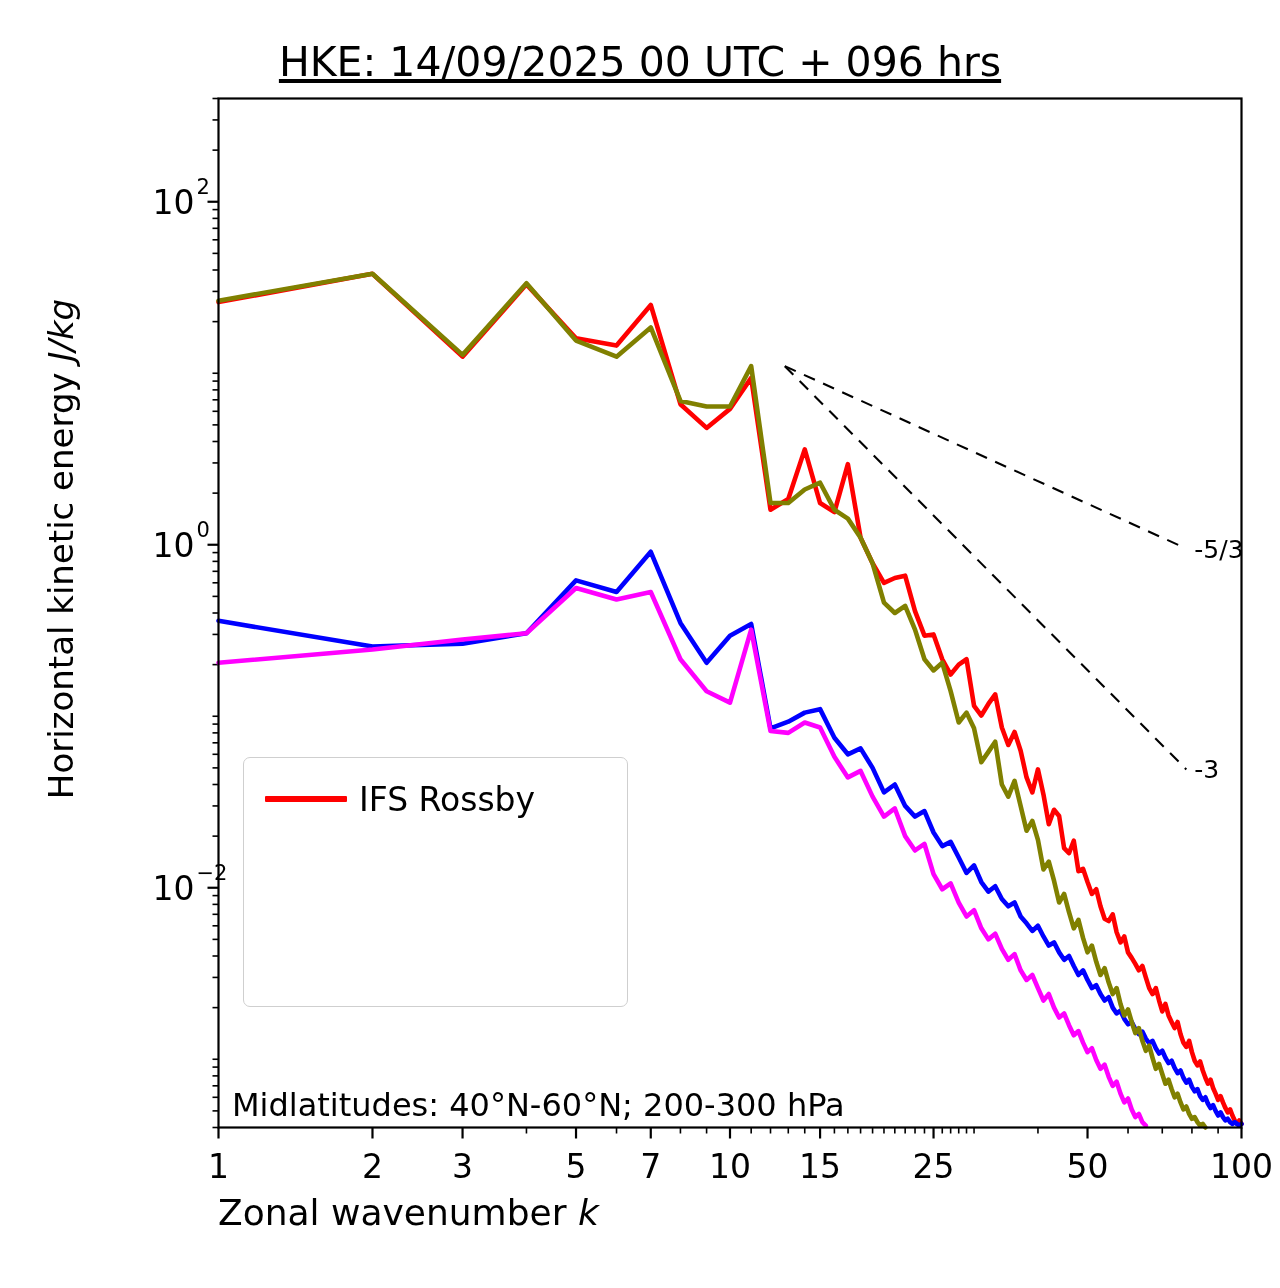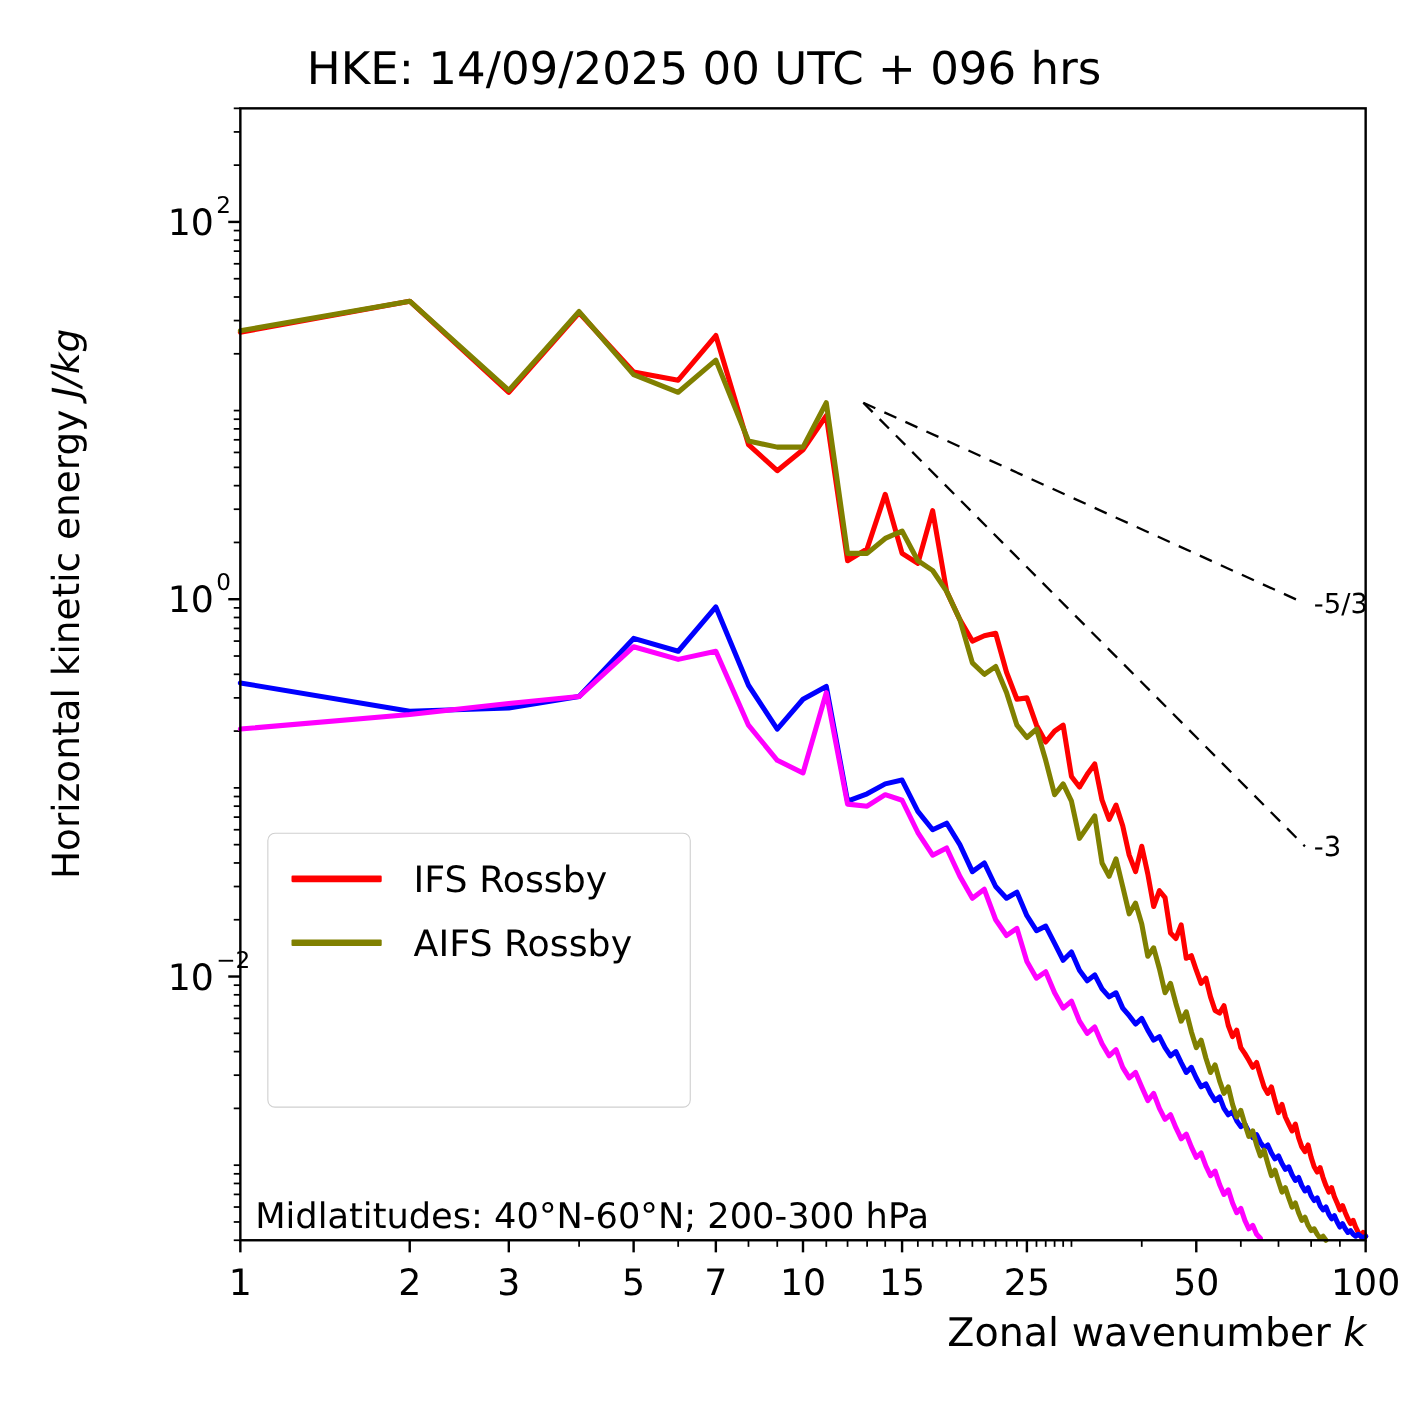--- a/index.html
+++ b/index.html
@@ -1,36 +1,36 @@
 <!DOCTYPE html>
 <html><head>
 <meta charset="utf-8">
 <style>
   html,body{margin:0;padding:0;background:#ffffff;}
   body{width:1280px;height:1288px;position:relative;overflow:hidden;
        font-family:"DejaVu Sans","Liberation Sans",sans-serif;color:#000;}
   #stage{position:absolute;left:0;top:0;width:1280px;height:1288px;}
   #chart-title{position:absolute;left:0;top:38px;width:1280px;text-align:center;
-       font-size:41px;letter-spacing:0px;white-space:nowrap;}
+       font-size:41px;letter-spacing:0px;white-space:nowrap;text-decoration:underline;}
   #ylabel{position:absolute;left:-289px;top:529px;width:700px;text-align:center;
        font-size:34px;transform:rotate(-90deg);transform-origin:center center;white-space:nowrap;}
   #ylabel .it{font-style:italic;}
-  #xlabel{position:absolute;left:218px;top:1192px;width:1024px;text-align:right;
+  #xlabel{position:absolute;left:218px;top:1192px;width:1024px;text-align:left;
        font-size:36px;white-space:nowrap;}
   #xlabel .it{font-style:italic;}
   svg{position:absolute;left:0;top:0;}
   .tklab{font-family:"DejaVu Sans","Liberation Sans",sans-serif;font-size:33px;fill:#000;}
   .tklab-sup{font-size:21px;}
   .slopelab{font-family:"DejaVu Sans","Liberation Sans",sans-serif;font-size:25px;fill:#000;}
   #legend-box{position:absolute;left:243px;top:757px;width:385px;height:250px;
        background:#fff;border:1.3px solid #cfcfcf;border-radius:7px;box-sizing:border-box;
        padding:12px 0 0 0;}
   .legend-row{display:flex;align-items:center;height:58px;padding-left:21px;}
   .legend-swatch{width:82px;height:6px;border-radius:1px;flex:0 0 auto;}
-  .legend-text{margin-left:29px;font-size:33px;line-height:1;white-space:nowrap;}
+  .legend-text{margin-left:12px;font-size:33px;line-height:1;white-space:nowrap;}
   #annotation{position:absolute;left:232px;top:1086px;font-size:32px;white-space:nowrap;}
 </style>
 </head>
 <body>
 
 <div id="stage">
 
   <div id="chart-title">HKE: 14/09/2025 00 UTC + 096 hrs</div>
 
   <div id="ylabel"><span>Horizontal kinetic energy </span><span class="it">J/kg</span></div>
@@ -169,21 +169,17 @@
         <path d="M218.50,662.79 L372.48,649.51 L462.55,639.57 L526.45,633.20 L576.02,587.94 L616.52,599.42 L650.77,592.04 L680.43,659.24 L706.60,691.19 L730.00,702.67 L751.17,629.62 L770.50,731.03 L788.28,732.87 L804.74,722.46 L820.07,727.49 L834.41,756.83 L847.87,777.40 L860.57,770.92 L872.58,796.60 L883.98,816.59 L894.82,808.45 L905.15,836.13 L915.02,850.45 L924.48,843.97 L933.55,874.17 L942.26,889.26 L950.64,883.41 L958.72,902.53 L966.52,916.48 L974.05,910.18 L981.33,928.33 L988.38,939.38 L995.22,933.65 L1001.85,948.90 L1008.29,959.82 L1014.55,954.16 L1020.64,970.33 L1026.56,979.95 L1032.33,974.98 L1037.95,988.09 L1043.44,1000.53 L1048.79,994.05 L1054.02,1007.63 L1059.13,1017.57 L1064.12,1013.43 L1069.00,1025.18 L1073.78,1035.26 L1078.45,1031.07 L1083.04,1042.63 L1087.52,1052.15 L1091.92,1048.20 L1096.24,1060.00 L1100.47,1068.77 L1104.62,1064.66 L1108.70,1076.81 L1112.70,1085.82 L1116.63,1081.68 L1120.49,1093.67 L1124.29,1102.44 L1128.02,1098.55 L1131.70,1109.41 L1135.31,1117.09 L1138.86,1113.92 L1142.36,1122.11 L1145.81,1125.66 " fill="none" stroke="#ff00ff" stroke-width="4.6" stroke-linejoin="round" stroke-linecap="round"></path>
       </g>
     <rect id="frame" x="218.5" y="98.5" width="1023" height="1029" fill="none" stroke="#000" stroke-width="2.2"></rect>
   </svg>
 
   <div id="legend-box">
     <div class="legend-row">
       <span class="legend-swatch" style="background: rgb(255, 0, 0);"></span>
       <span class="legend-text">IFS Rossby</span>
     </div>
-    <div class="legend-row">
-      <span class="legend-swatch" style="background: rgb(128, 128, 0);"></span>
-      <span class="legend-text">AIFS Rossby</span>
-    </div>
   </div>
 
   <div id="annotation">Midlatitudes: 40°N-60°N; 200-300 hPa</div>
 
 </div>
 
 </body></html>

